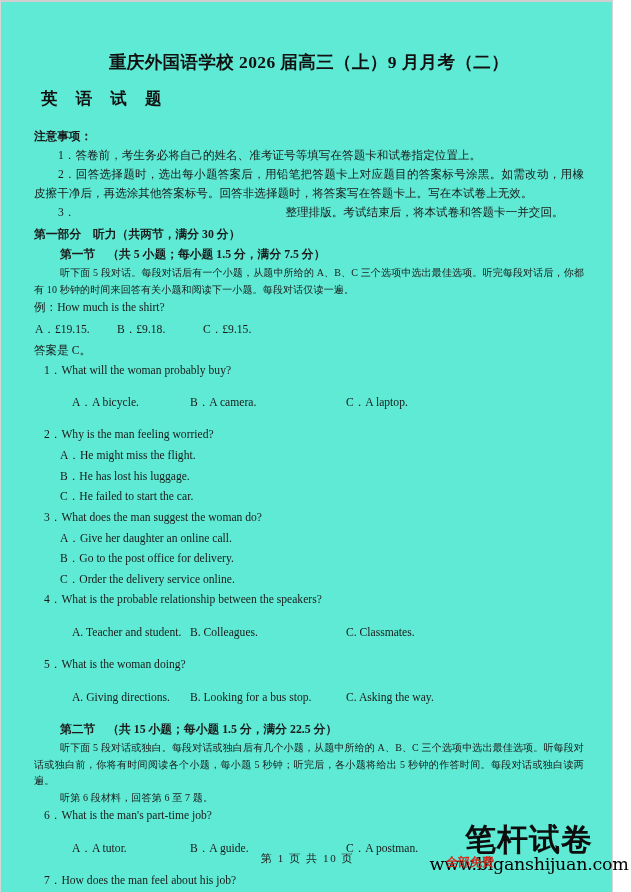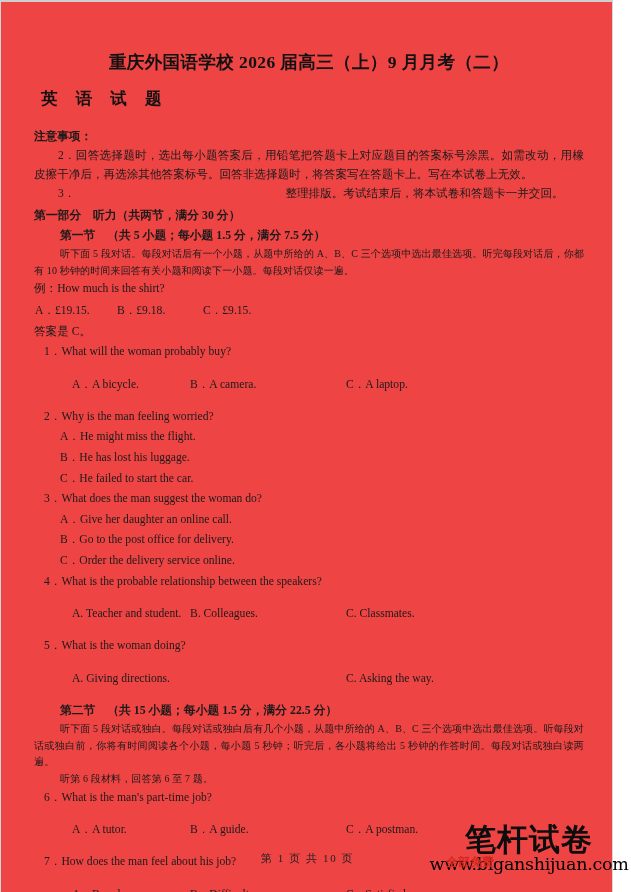--- a/index.html
+++ b/index.html
@@ -14,21 +14,21 @@
     color: #1a1a1a;
     position: relative;
     overflow: hidden;
   }
   .page {
     position: absolute;
     left: 0;
     top: 0;
     width: 613px;
     height: 892px;
-    background: #ef4444;
+    background: #5eead4;
     border-top: 2px solid #cfcfcf;
     border-left: 1px solid #d6d6d6;
     border-right: 1px solid #d6d6d6;
     box-sizing: border-box;
   }
   .inner {
     padding: 48px 28px 0 33px;
   }
 
   
@@ -187,20 +187,21 @@
 <body>
 
 <div class="page">
   <div class="inner">
 
     <h1 class="doc-title">重庆外国语学校 2026 届高三（上）9 月月考（二）</h1>
     <h2 class="doc-subtitle">英 语 试 题</h2>
 
     <div>
       <p class="bold-head notice-label">注意事项：</p>
+      <p class="para indent1">1．答卷前，考生务必将自己的姓名、准考证号等填写在答题卡和试卷指定位置上。</p>
       <p class="para indent1">2．回答选择题时，选出每小题答案后，用铅笔把答题卡上对应题目的答案标号涂黑。如需改动，用橡皮擦干净后，再选涂其他答案标号。回答非选择题时，将答案写在答题卡上。写在本试卷上无效。</p>
       <p class="para indent1"><span>3．</span><span class="blank-gap"></span><span>整理排版。考试结束后，将本试卷和答题卡一并交回。</span></p>
     </div>
 
     <p class="sec-head">第一部分　听力（共两节，满分 30 分）</p>
     <p class="sec-head sub">第一节　（共 5 小题；每小题 1.5 分，满分 7.5 分）</p>
     <p class="cn-para indent2">听下面 5 段对话。每段对话后有一个小题，从题中所给的 A、B、C 三个选项中选出最佳选项。听完每段对话后，你都有 10 秒钟的时间来回答有关小题和阅读下一小题。每段对话仅读一遍。</p>
 
     <div>
       <p class="example-line">例：How much is the shirt?</p>
@@ -245,20 +246,21 @@
         <span class="opt-col c1">A. Teacher and student.</span>
         <span class="opt-col c2">B. Colleagues.</span>
         <span class="opt-col c3">C. Classmates.</span>
       </div>
     </div>
 
     <div class="q">
       <p class="q-stem"><span>5．</span><span>What is the woman doing?</span></p>
       <div class="opts-row">
         <span class="opt-col c1">A. Giving directions.</span>
+        <span class="opt-col c2">B. Looking for a bus stop.</span>
         <span class="opt-col c3">C. Asking the way.</span>
       </div>
     </div>
 
     <p class="sec-head sub">第二节　（共 15 小题；每小题 1.5 分，满分 22.5 分）</p>
     <p class="cn-para indent2">听下面 5 段对话或独白。每段对话或独白后有几个小题，从题中所给的 A、B、C 三个选项中选出最佳选项。听每段对话或独白前，你将有时间阅读各个小题，每小题 5 秒钟；听完后，各小题将给出 5 秒钟的作答时间。每段对话或独白读两遍。</p>
     <p class="cn-para indent2">听第 6 段材料，回答第 6 至 7 题。</p>
 
     <div class="q">
       <p class="q-stem"><span>6．</span><span>What is the man's part-time job?</span></p>

